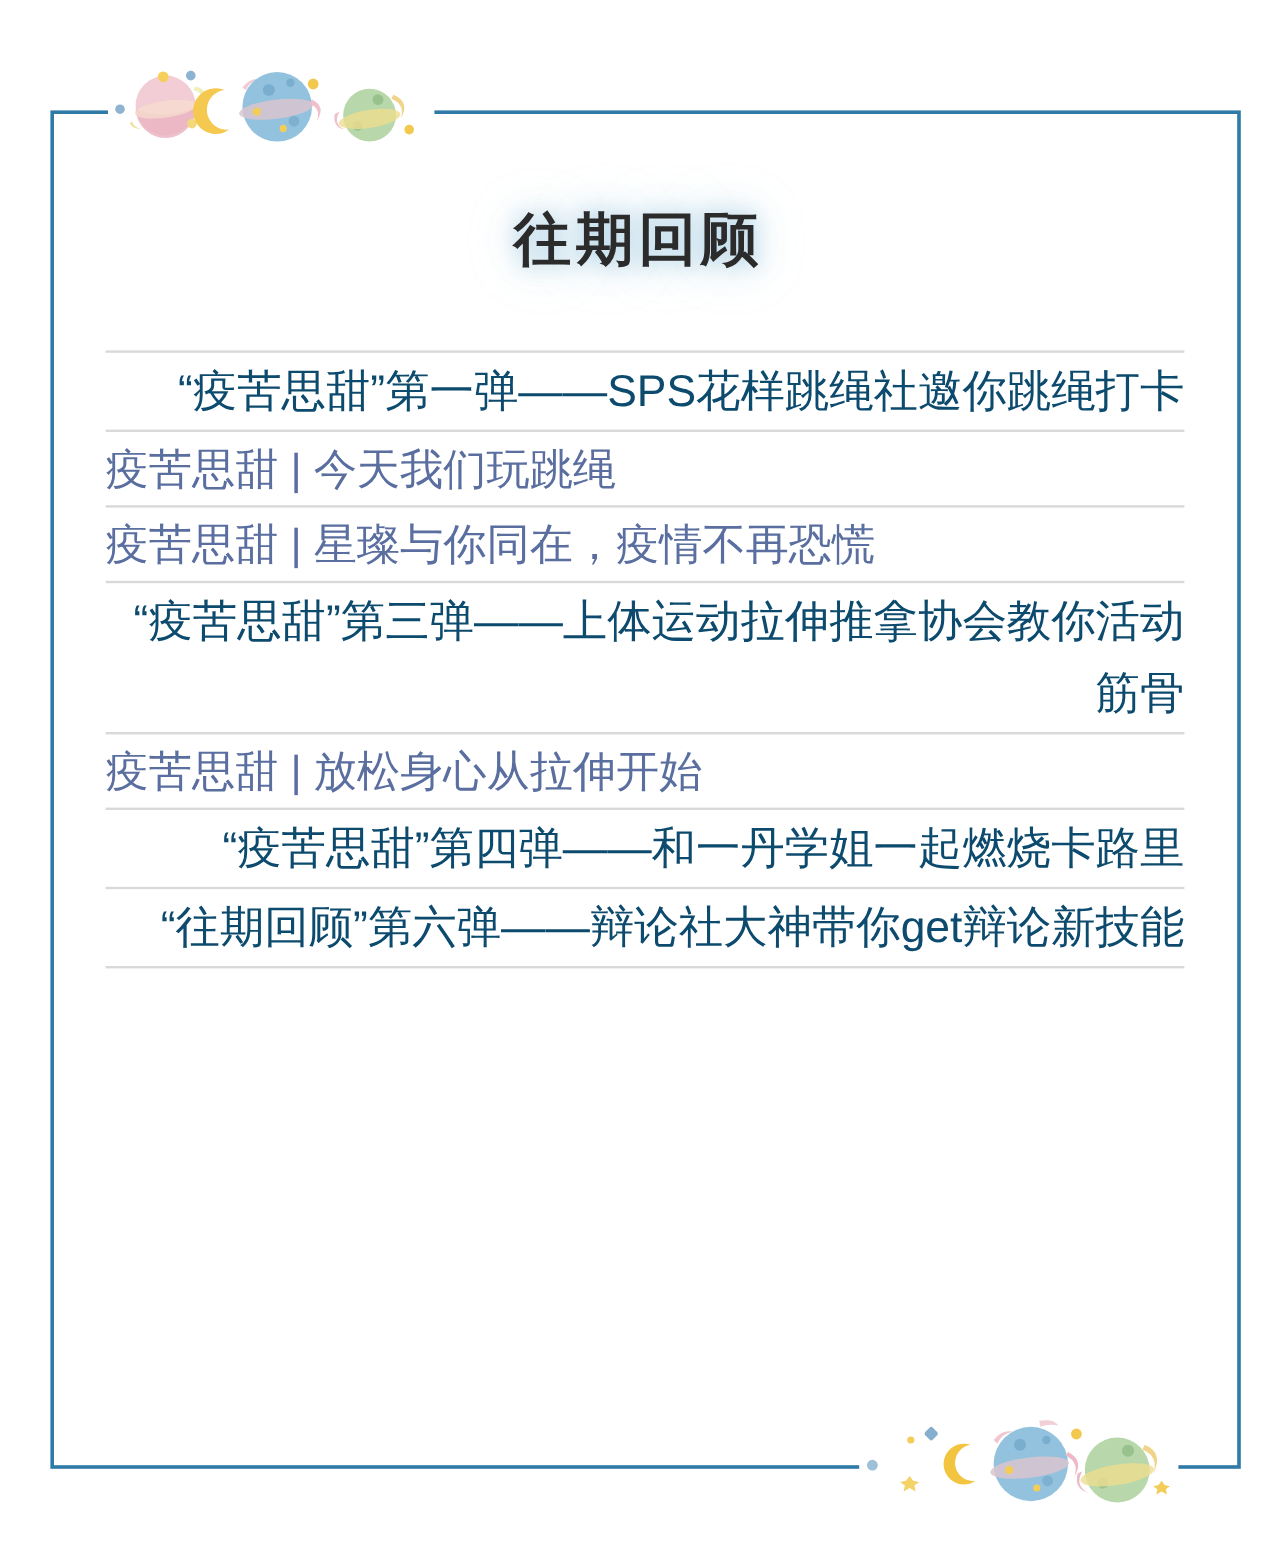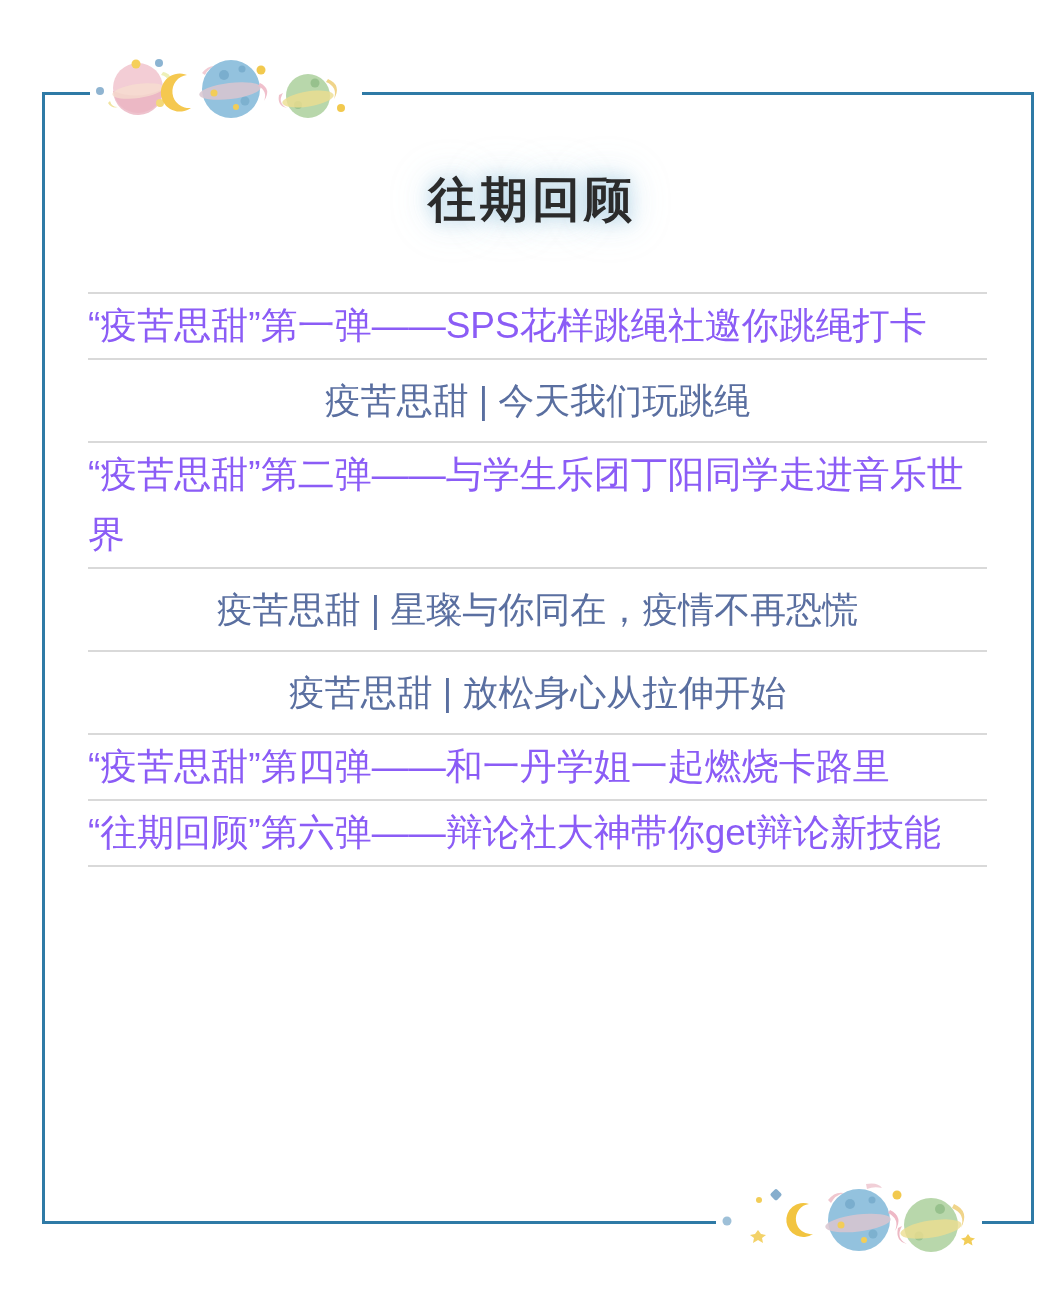--- a/index.html
+++ b/index.html
@@ -45,30 +45,30 @@
     left:88px; top:292px;
     width:899px;
     z-index:3;
     border-bottom:2px solid #d9d9d9;
   }
   .row { border-top:2px solid #d9d9d9; }
   .row-title {
     font-size:37px;
     line-height:60px;
     padding:2px 0;
-    color:#8b5cf6;
-    text-align:left;
+    color:#0c4a6e;
+    text-align:right;
     font-weight:400;
   }
   .row-link {
     font-size:36px;
     line-height:59px;
-    padding:11px 0;
+    padding:1px 0;
     color:#5a6fa0;
-    text-align:center;
+    text-align:left;
     cursor:pointer;
     font-weight:400;
   }
 </style>
 </head>
 <body>
 
 <div class="frame"></div>
 
 <div class="deco deco-top">
@@ -139,22 +139,22 @@
     <path d="M252 56 l2.5 3.5 l4.5 1 l-3.5 2.5 l1 4.5 l-4.5 -2.5 l-4.5 2.5 l1 -4.5 l-3.5 -2.5 l4.5 -1 z" fill="#f2cd58"></path>
   </svg>
 </div>
 
 <div class="heading">往期回顾</div>
 
 <div class="archive">
   <div class="row row-title">“疫苦思甜”第一弹——SPS花样跳绳社邀你跳绳打卡</div>
   <div class="row row-link">疫苦思甜 | 今天我们玩跳绳</div>
 
-  <div class="row row-title">“疫苦思甜”第二弹——与学生乐团丁阳同学走进音乐世界</div>
   <div class="row row-link">疫苦思甜 | 星璨与你同在，疫情不再恐慌</div>
 
+  <div class="row row-title">“疫苦思甜”第三弹——上体运动拉伸推拿协会教你活动筋骨</div>
   <div class="row row-link">疫苦思甜 | 放松身心从拉伸开始</div>
 
   <div class="row row-title">“疫苦思甜”第四弹——和一丹学姐一起燃烧卡路里</div>
 
 
   <div class="row row-title">“往期回顾”第六弹——辩论社大神带你get辩论新技能</div>
 </div>
 
 </body></html>

